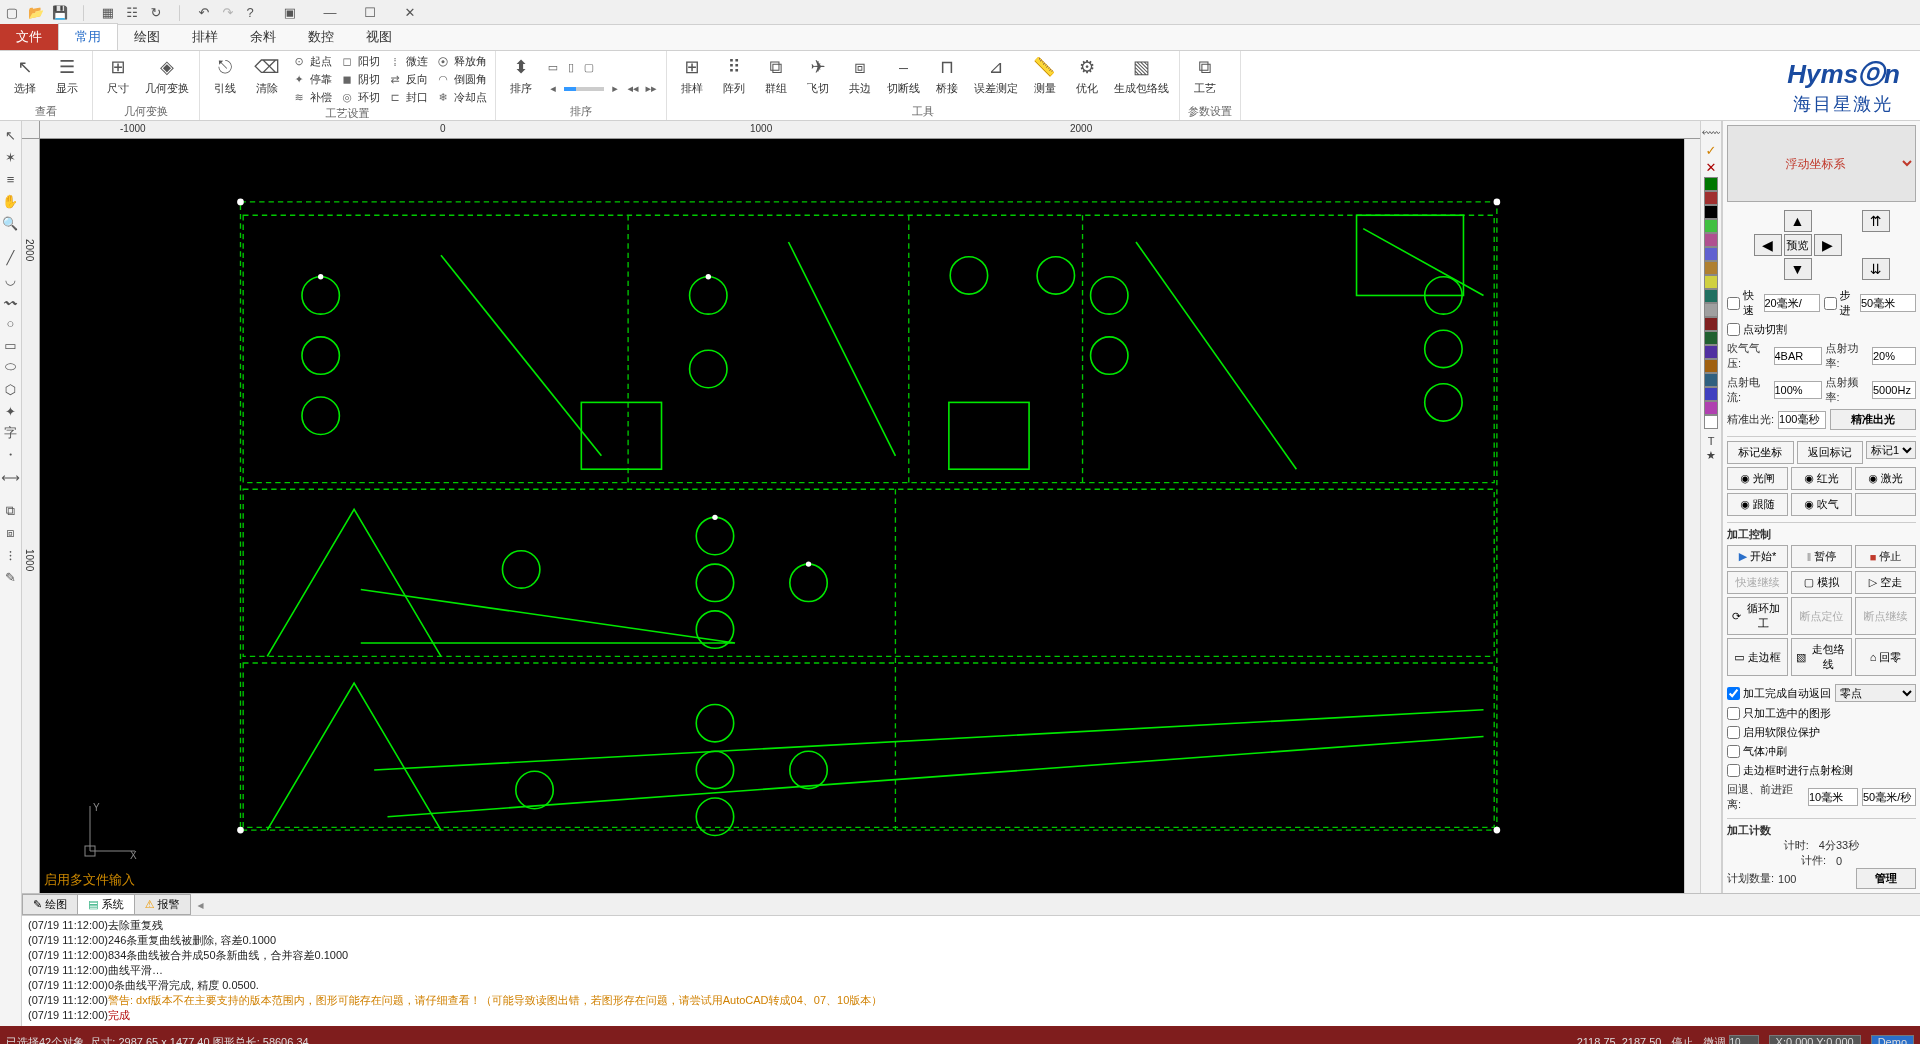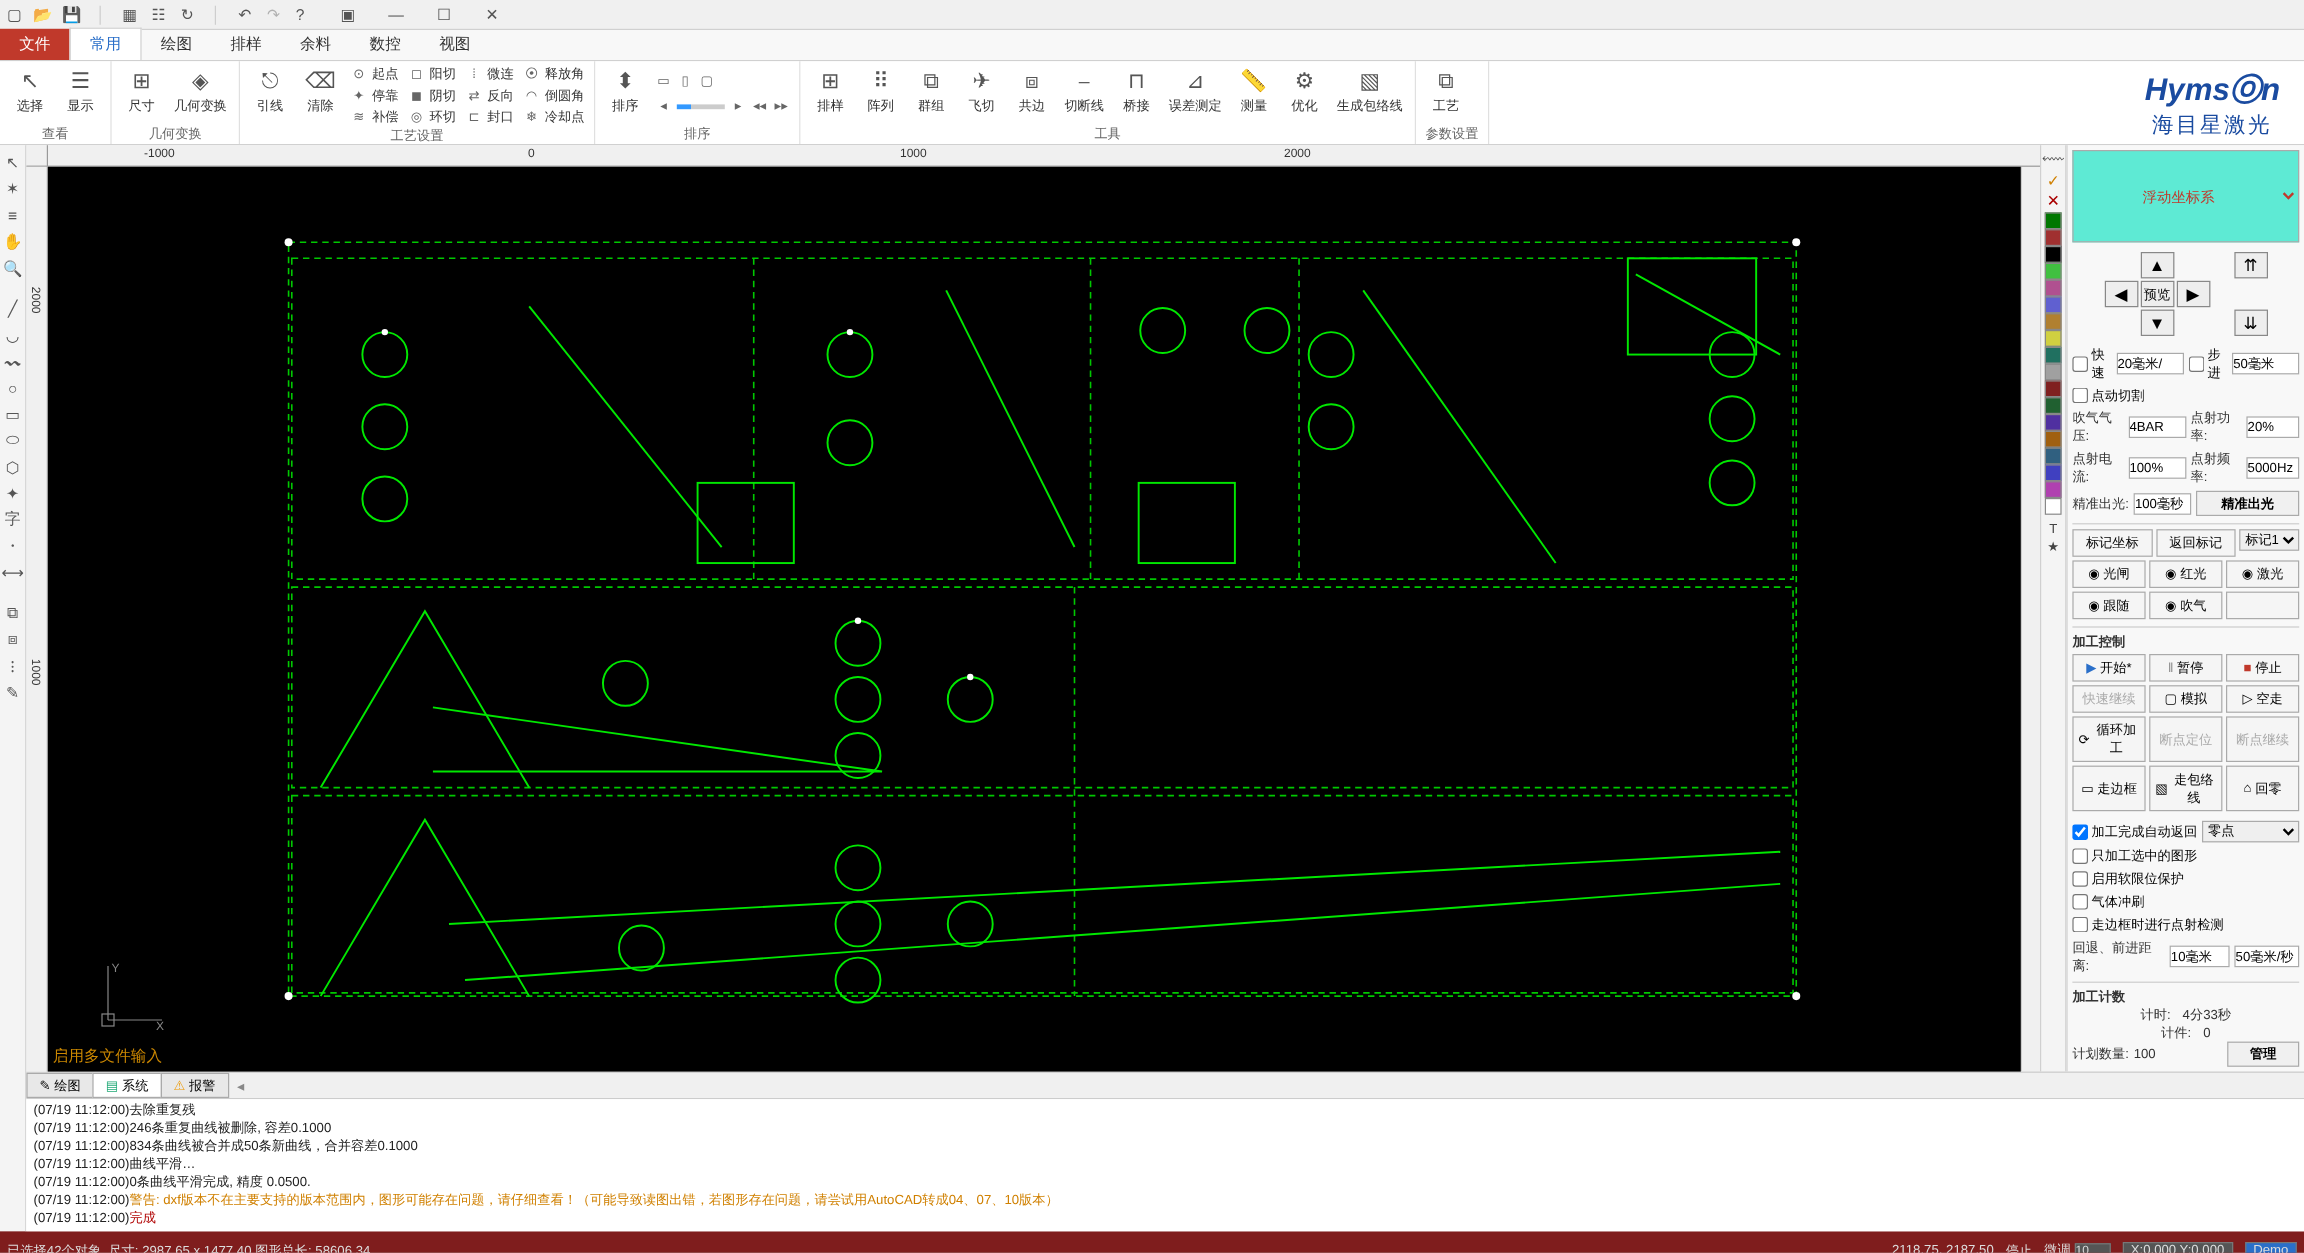--- a/index.html
+++ b/index.html
@@ -51,21 +51,21 @@
 .corner-text { position: absolute; bottom: 4px; left: 4px; color: #cc8800; font-size: 13px; }
 .coord-axis { position: absolute; bottom: 30px; left: 40px; color: #888; font-size: 11px; }
 .scrollbar-v { width: 16px; background: #f0f0f0; border-left: 1px solid #ccc; }
 
 .color-col { width: 22px; background: #f4f4f4; border-left: 1px solid #d0d0d0; border-right: 1px solid #d0d0d0; display: flex; flex-direction: column; gap: 2px; padding-top: 4px; align-items: center; }
 .color-sw { width: 14px; height: 14px; border: 1px solid #888; cursor: pointer; }
 
 
 .rightpanel { width: 198px; background: #f8f8f8; border-left: 1px solid #d0d0d0; padding: 4px; display: flex; flex-direction: column; gap: 4px; overflow-y: auto; font-size: 12px; }
 .rp-row { display: flex; align-items: center; gap: 4px; }
-.rp-select { flex: 1; border: 1px solid #aaa; background: #5eead4; height: 20px; font-size: 12px; text-align: center; color: #c0392b; }
+.rp-select { flex: 1; border: 1px solid #aaa; background: #e5e5e5; height: 20px; font-size: 12px; text-align: center; color: #c0392b; }
 .arrow-pad { display: flex; justify-content: center; gap: 20px; margin: 4px 0; }
 .arrow-col { display: flex; flex-direction: column; gap: 2px; align-items: center; }
 .abtn { width: 28px; height: 22px; border: 1px solid #888; background: #eee; display: flex; align-items: center; justify-content: center; cursor: pointer; font-size: 14px; }
 .rp-btn { border: 1px solid #aaa; background: #f0f0f0; padding: 2px 6px; cursor: pointer; font-size: 11px; text-align: center; font-weight: bold; }
 .rp-btn2 { border: 1px solid #aaa; background: #f5f5f5; padding: 3px 4px; cursor: pointer; font-size: 11px; flex: 1; display: flex; align-items: center; justify-content: center; gap: 3px; }
 .rp-input { width: 56px; border: 1px solid #aaa; height: 18px; font-size: 11px; }
 .rp-label { font-size: 11px; color: #333; }
 .rp-check { display: flex; align-items: center; gap: 3px; font-size: 11px; }
 .rp-section { border-top: 1px solid #ccc; padding-top: 4px; margin-top: 2px; }
 .rp-grid3 { display: flex; gap: 3px; }

